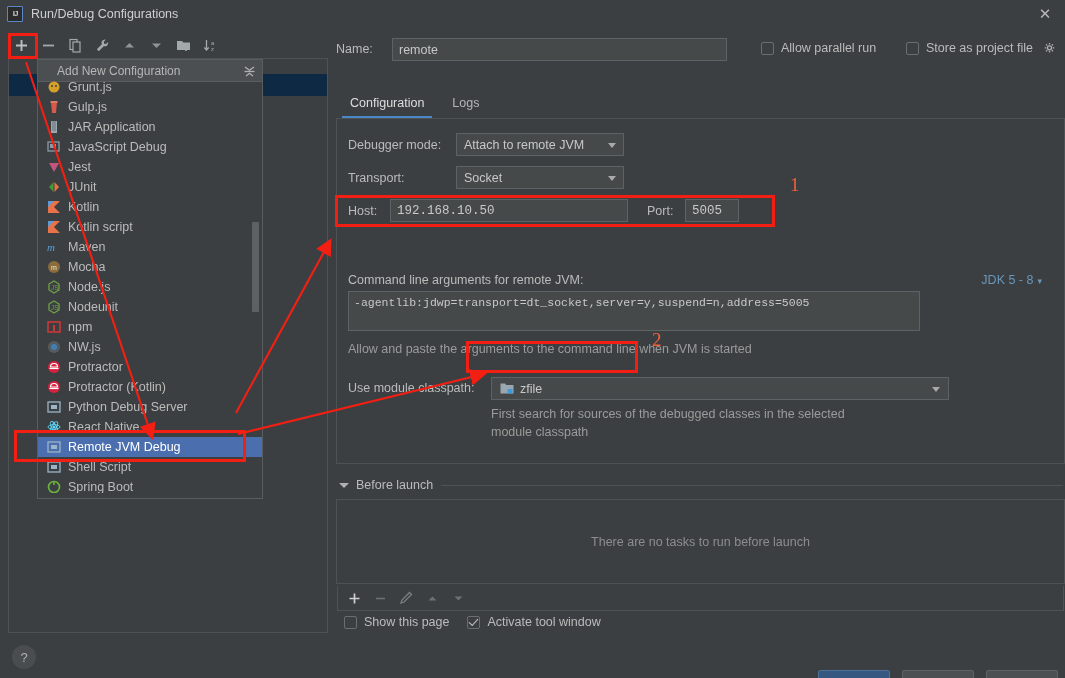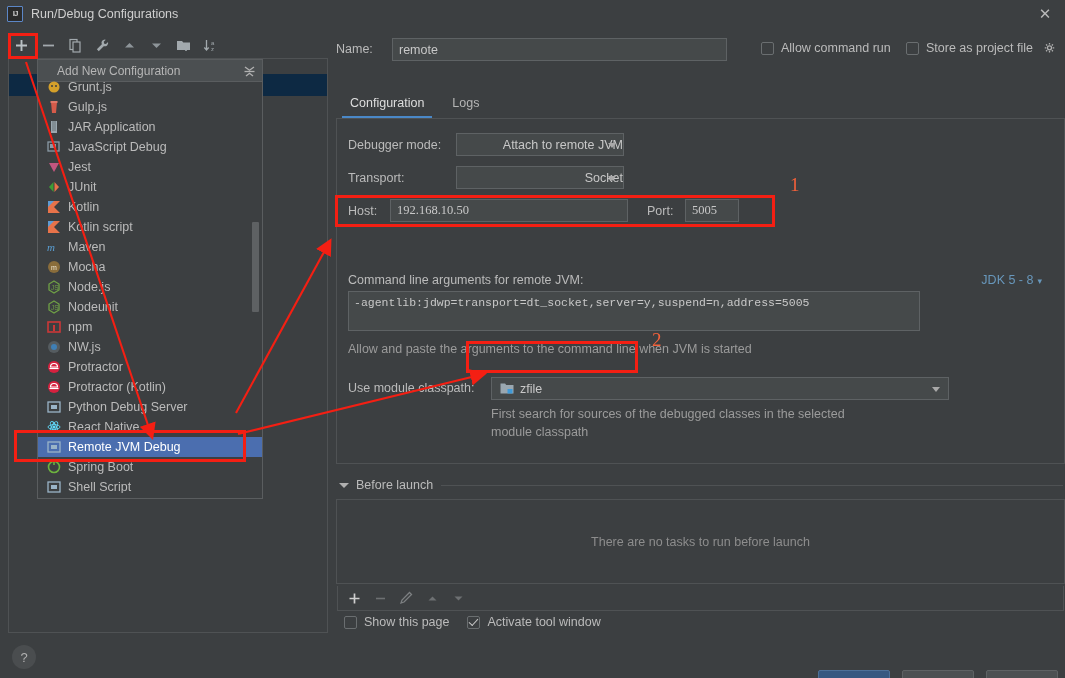--- a/index.html
+++ b/index.html
@@ -147,32 +147,32 @@
     background: #3c3f41; border-left: 1px solid #4f5254; border-right: 1px solid #4f5254;
     border-bottom: 1px solid #4f5254;
   }
 
   .frow { position: absolute; height: 23px; display: flex; align-items: center; }
   .flabel { font-size: 12.5px; color: #bbbbbb; }
 
   .combo {
     background: #45494a; border: 1px solid #5e6264; height: 23px;
     display: flex; align-items: center; position: relative;
-    color: #c8c8c8; font-size: 12.5px; cursor: pointer; justify-content: flex-end;
+    color: #c8c8c8; font-size: 12.5px; cursor: pointer;
   }
   .combo .cval { padding-left: 7px; }
   .combo .carrow {
     position: absolute; right: 7px; top: 9px;
     width: 0; height: 0; border-left: 4.5px solid transparent;
     border-right: 4.5px solid transparent; border-top: 5px solid #a9a9a9;
   }
   .tinput {
     background: #45494a; border: 1px solid #5e6264; height: 23px;
     color: #c8c8c8; font-size: 12.5px; padding: 0 6px; line-height: 21px;
-    font-family: Liberation Serif, serif;
+    font-family: Liberation Mono, monospace;
   }
 
   .jvmargs-label { position: absolute; left: 11px; top: 154px; font-size: 12.5px; color: #bbbbbb; }
   .jdk-link {
     position: absolute; right: 22px; top: 154px; font-size: 12.5px; color: #6897bb; cursor: pointer;
   }
   .jdk-link .chev { margin-left: 4px; font-size: 9px; }
   .argsbox {
     position: absolute; left: 11px; top: 172px; width: 572px; height: 40px;
     background: #45494a; border: 1px solid #5e6264;
@@ -484,51 +484,51 @@
             <svg width="14" height="14" viewBox="0 0 14 14">
               <rect x="1" y="2" width="12" height="10" fill="none" stroke="#9ab4c8" stroke-width="1.3"></rect>
               <rect x="4" y="5" width="6" height="4" fill="#9ab4c8"></rect>
             </svg>
           </span>
           <span class="plabel">Remote JVM Debug</span>
         </div>
         <div class="pitem">
           <span class="ico">
             <svg width="14" height="14" viewBox="0 0 14 14">
+              <rect x="1" y="2" width="12" height="10" fill="none" stroke="#9ab4c8" stroke-width="1.3"></rect>
+              <rect x="4" y="5" width="6" height="4" fill="#9ab4c8"></rect>
+            </svg>
+          </span>
+          <span class="plabel">Shell Script</span>
+        </div>
+        <div class="pitem">
+          <span class="ico">
+            <svg width="14" height="14" viewBox="0 0 14 14">
               <circle cx="7" cy="7" r="5.5" fill="none" stroke="#6db33f" stroke-width="1.6"></circle>
               <path d="M7 2v3" stroke="#6db33f" stroke-width="1.6"></path>
             </svg>
           </span>
           <span class="plabel">Spring Boot</span>
-        </div>
-        <div class="pitem">
-          <span class="ico">
-            <svg width="14" height="14" viewBox="0 0 14 14">
-              <rect x="1" y="2" width="12" height="10" fill="none" stroke="#9ab4c8" stroke-width="1.3"></rect>
-              <rect x="4" y="5" width="6" height="4" fill="#9ab4c8"></rect>
-            </svg>
-          </span>
-          <span class="plabel">Shell Script</span>
         </div>
       </div>
     <div class="popup-scroll">
       <div class="popup-thumb"></div>
     </div>
   </div>
 
   <div class="helpbtn">?</div>
 
   <div class="right">
 
     <div class="namerow">
       <div class="namelabel">Name:</div>
       <input class="nameinput" value="remote" style="">
       <div class="cbwrap" style="left:425px; top:3px;">
         <span class="cbox"></span>
-        <span class="cblabel">Allow command run</span>
+        <span class="cblabel">Allow parallel run</span>
       </div>
       <div class="cbwrap" style="left:570px; top:3px;">
         <span class="cbox"></span>
         <span class="cblabel">Store as project file</span>
         <span style="margin-left:3px;display:flex;">
           <svg width="13" height="13" viewBox="0 0 14 14">
             <circle cx="7" cy="6.3" r="2.2" fill="none" stroke="#b0b0b0" stroke-width="1.4"></circle>
             <path d="M7 1.2v1.6M7 9.8v1.6M1.9 6.3h1.6M10.5 6.3h1.6M3.3 2.6l1.2 1.2M9.5 8.8l1.2 1.2M10.7 2.6L9.5 3.8M4.5 8.8l-1.2 1.2" stroke="#b0b0b0" stroke-width="1.4"></path>
           </svg>
         </span>

